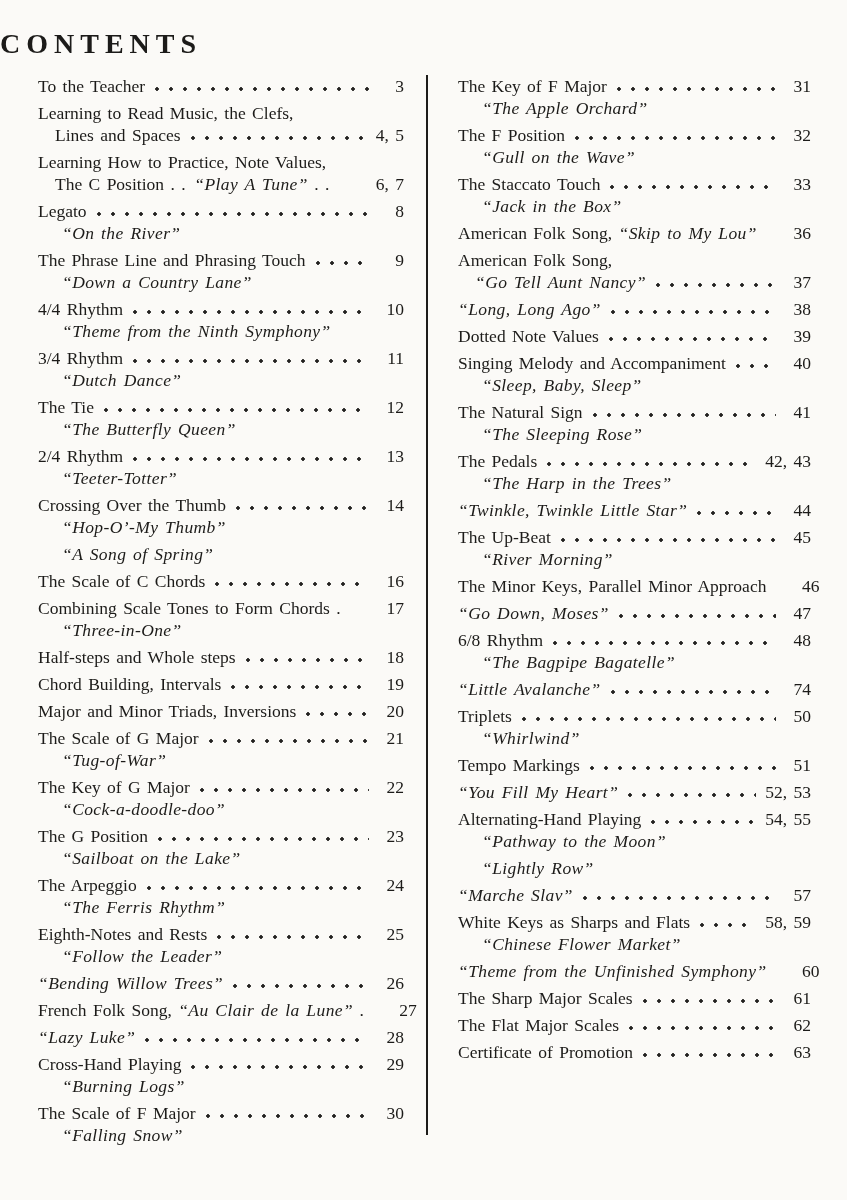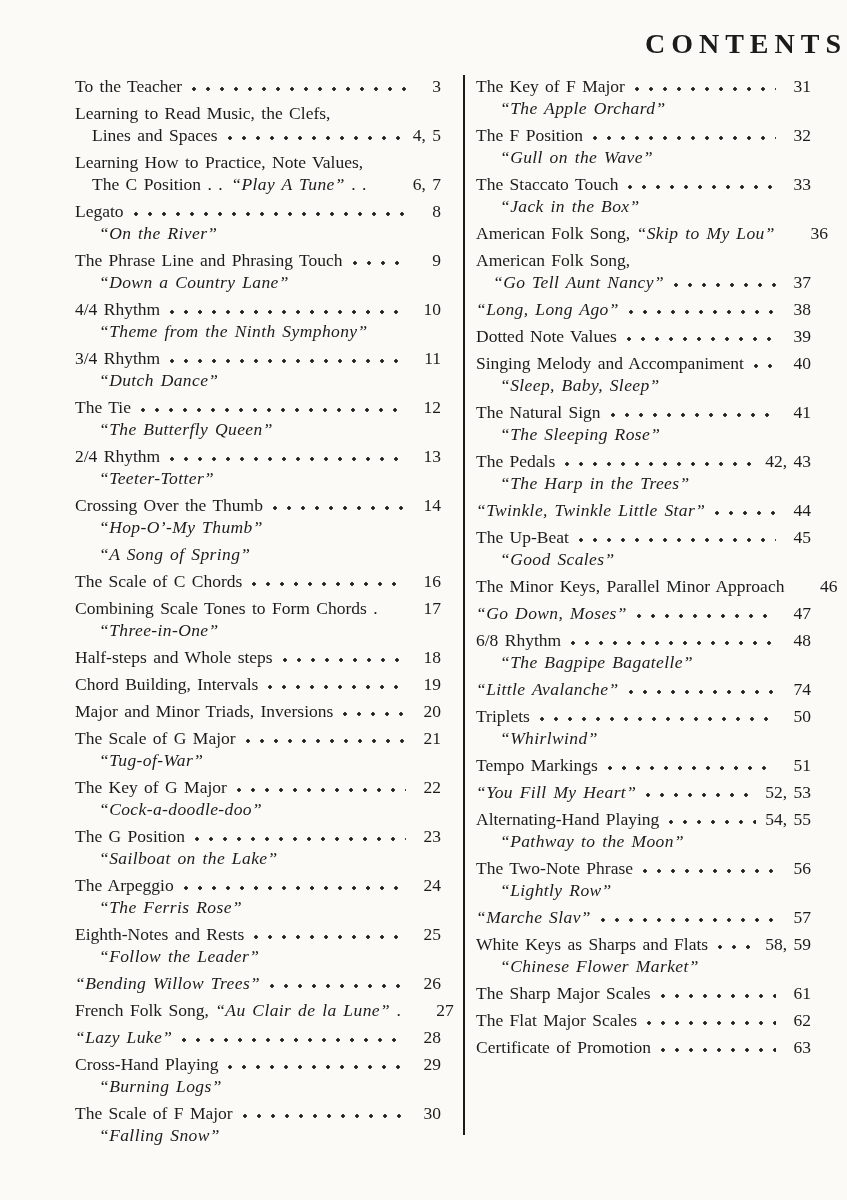--- a/index.html
+++ b/index.html
@@ -5,28 +5,28 @@
   html,body{margin:0;padding:0;}
   body{background:#e9e7e2;}
   .paper{
     width:847px;height:1200px;overflow:hidden;position:relative;
     background:#fbfaf7;
     font-family:"Liberation Serif","DejaVu Serif",serif;
     color:#1c1b19;
     -webkit-font-smoothing:antialiased;
   }
   .title{
-    margin:0;padding-top:27px;text-align:right;
+    margin:0;padding-top:27px;text-align:left;
     font-size:28px;line-height:34px;font-weight:700;letter-spacing:6px;
   }
   .columns{display:flex;padding:14px 36px 0 38px;}
-  .col{min-width:0;margin-left:37px;}
+  .col{min-width:0;}
   .col.left{width:366px;}
   .divider{width:2px;background:#1d1c1a;margin-left:22px;margin-bottom:16px;}
-  .col.right{flex:1;margin-left:11px;}
+  .col.right{flex:1;margin-left:30px;}
   .entry{margin-bottom:5px;}
   .row{
     display:flex;align-items:baseline;
     font-size:17.5px;line-height:22px;word-spacing:2px;
   }
   .row .text{white-space:nowrap;}
   .row.cont{padding-left:17px;}
   .row.sub{padding-left:24px;}
   .it{font-style:italic;letter-spacing:0.4px;}
   .leader{flex:1 1 auto;min-width:10px;height:0;position:relative;margin:0 9px 0 8px;align-self:baseline;}
@@ -215,21 +215,21 @@
             <span class="text"><span class="it">“Sailboat on the Lake”</span></span>
           </div>
         </div>
         <div class="entry">
           <div class="row">
             <span class="text"><span>The Arpeggio</span></span>
             <span class="leader"></span>
             <span class="page">24</span>
           </div>
           <div class="row sub">
-            <span class="text"><span class="it">“The Ferris Rose”</span></span>
+            <span class="text"><span class="it">“The Ferris Rhythm”</span></span>
           </div>
         </div>
         <div class="entry">
           <div class="row">
             <span class="text"><span>Eighth-Notes and Rests</span></span>
             <span class="leader"></span>
             <span class="page">25</span>
           </div>
           <div class="row sub">
             <span class="text"><span class="it">“Follow the Leader”</span></span>
@@ -377,21 +377,21 @@
             <span class="page">44</span>
           </div>
         </div>
         <div class="entry">
           <div class="row">
             <span class="text"><span>The Up-Beat</span></span>
             <span class="leader"></span>
             <span class="page">45</span>
           </div>
           <div class="row sub">
-            <span class="text"><span class="it">“Good Scales”</span></span>
+            <span class="text"><span class="it">“River Morning”</span></span>
           </div>
         </div>
         <div class="entry">
           <div class="row">
             <span class="text"><span>The Minor Keys, Parallel Minor Approach</span></span>
             <span class="leader blank"></span>
             <span class="page">46</span>
           </div>
         </div>
         <div class="entry">
@@ -446,44 +446,46 @@
           <div class="row">
             <span class="text"><span>Alternating-Hand Playing</span></span>
             <span class="leader"></span>
             <span class="page">54, 55</span>
           </div>
           <div class="row sub">
             <span class="text"><span class="it">“Pathway to the Moon”</span></span>
           </div>
         </div>
         <div class="entry">
-          <div class="row">
-            <span class="text"><span>The Two-Note Phrase</span></span>
-            <span class="leader"></span>
-            <span class="page">56</span>
-          </div>
           <div class="row sub">
             <span class="text"><span class="it">“Lightly Row”</span></span>
           </div>
         </div>
         <div class="entry">
           <div class="row">
             <span class="text"><span class="it">“Marche Slav”</span></span>
             <span class="leader"></span>
             <span class="page">57</span>
           </div>
         </div>
         <div class="entry">
           <div class="row">
             <span class="text"><span>White Keys as Sharps and Flats</span></span>
             <span class="leader"></span>
             <span class="page">58, 59</span>
           </div>
           <div class="row sub">
             <span class="text"><span class="it">“Chinese Flower Market”</span></span>
+          </div>
+        </div>
+        <div class="entry">
+          <div class="row">
+            <span class="text"><span class="it">“Theme from the Unfinished Symphony”</span></span>
+            <span class="leader blank"></span>
+            <span class="page">60</span>
           </div>
         </div>
         <div class="entry">
           <div class="row">
             <span class="text"><span>The Sharp Major Scales</span></span>
             <span class="leader"></span>
             <span class="page">61</span>
           </div>
         </div>
         <div class="entry">

